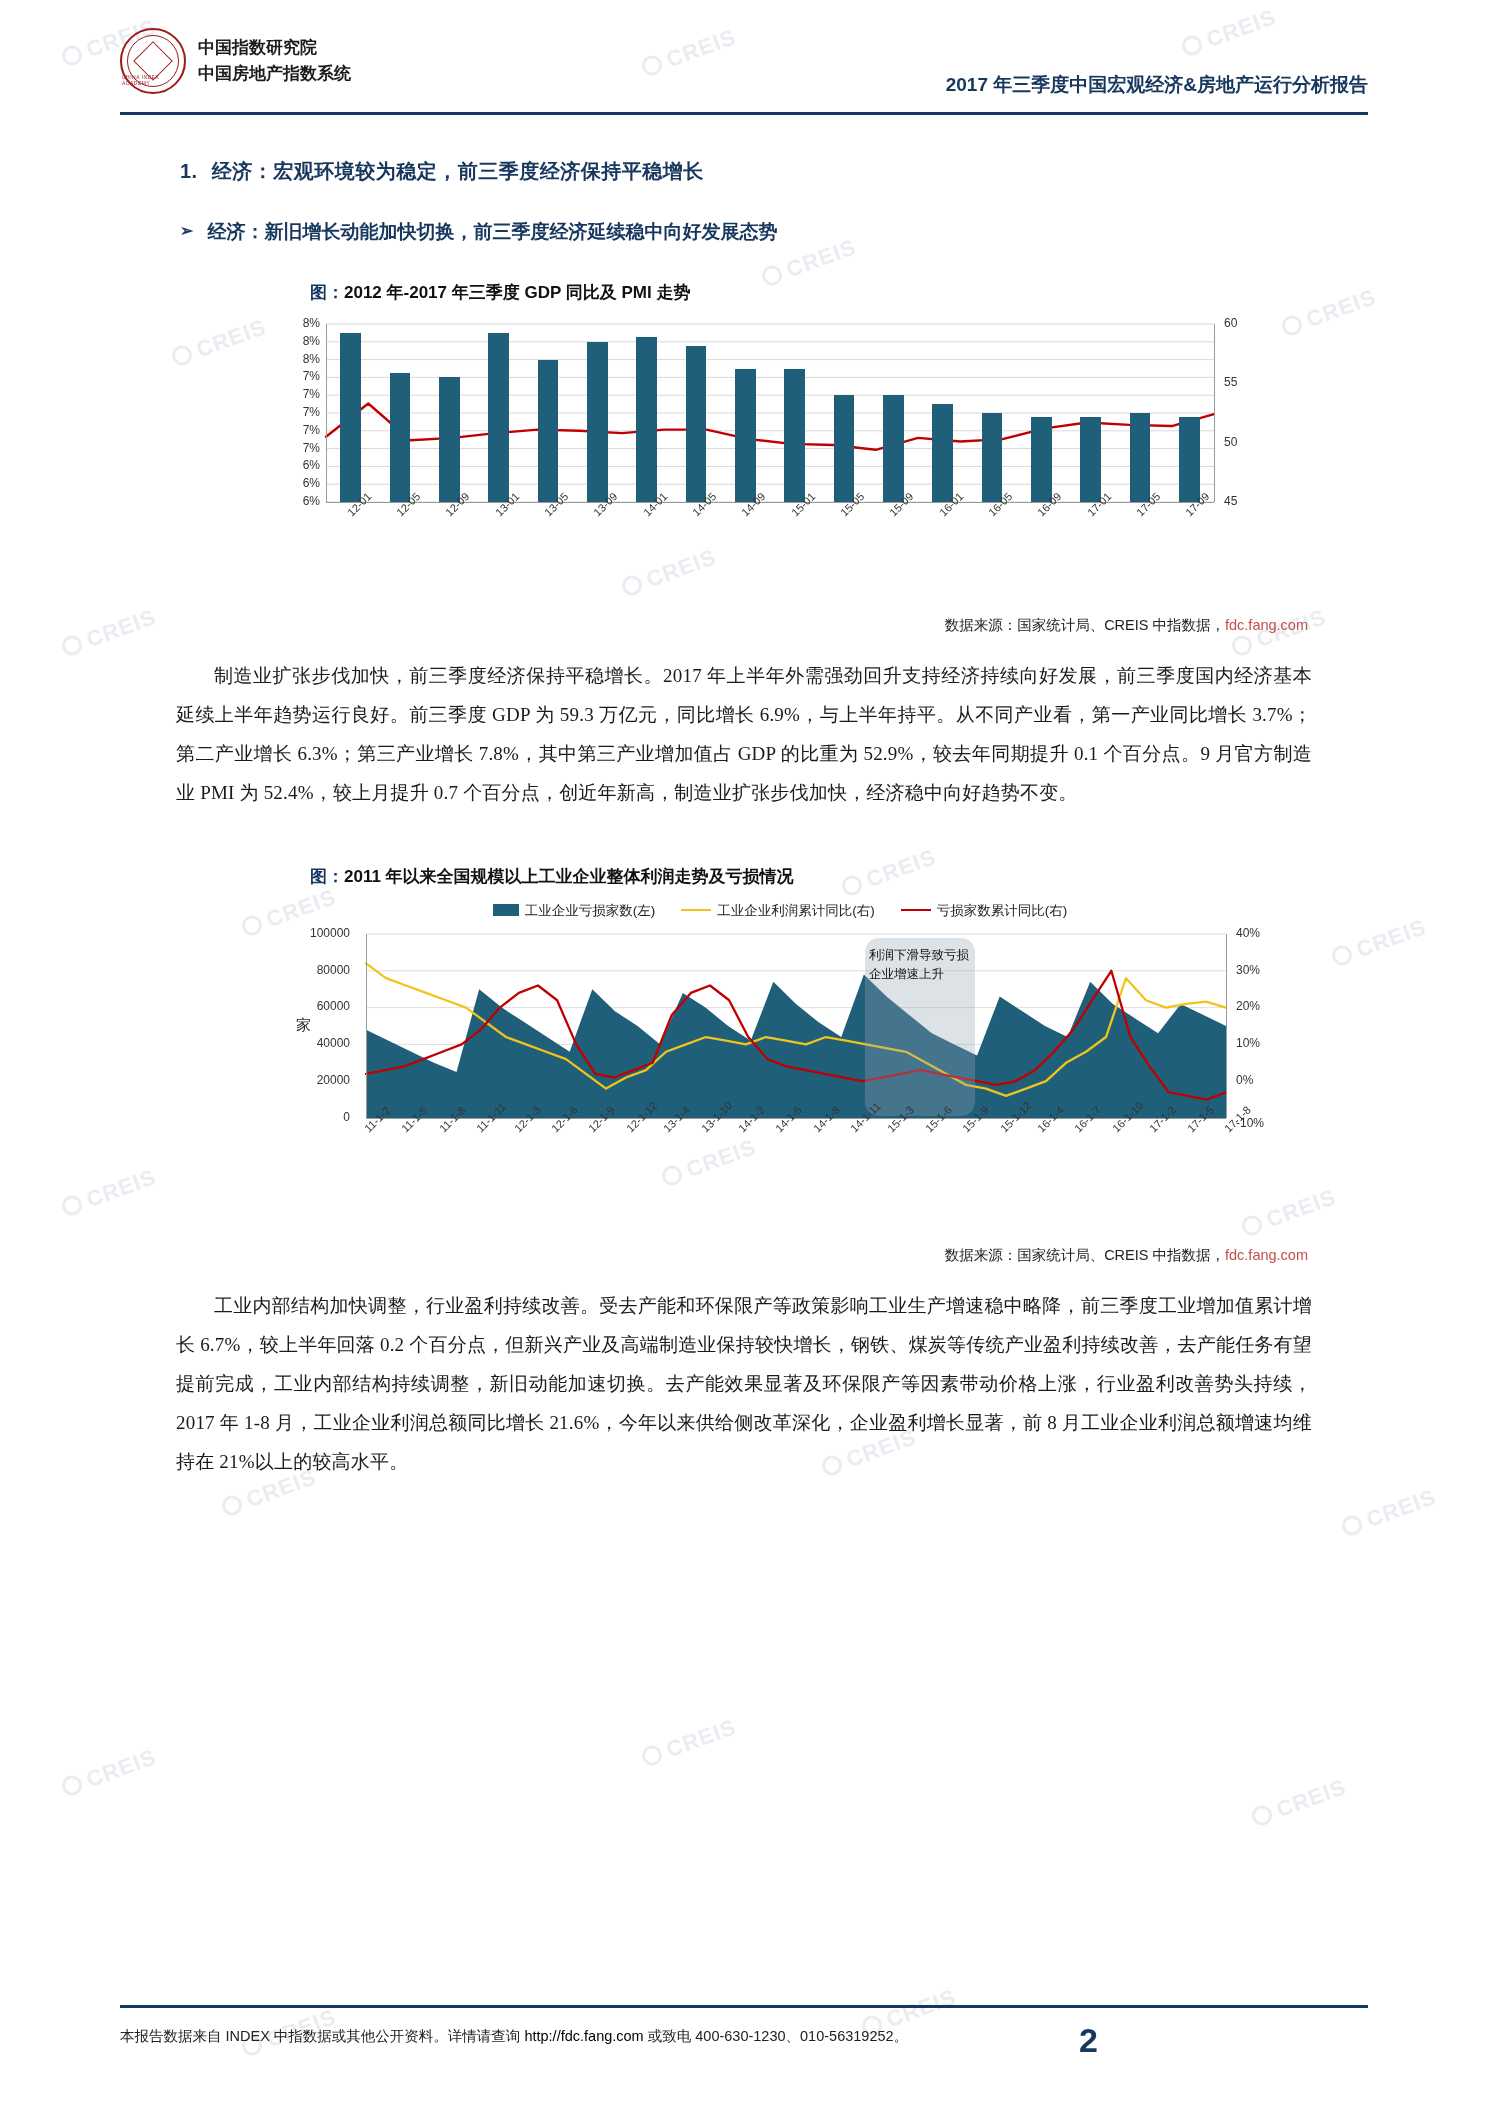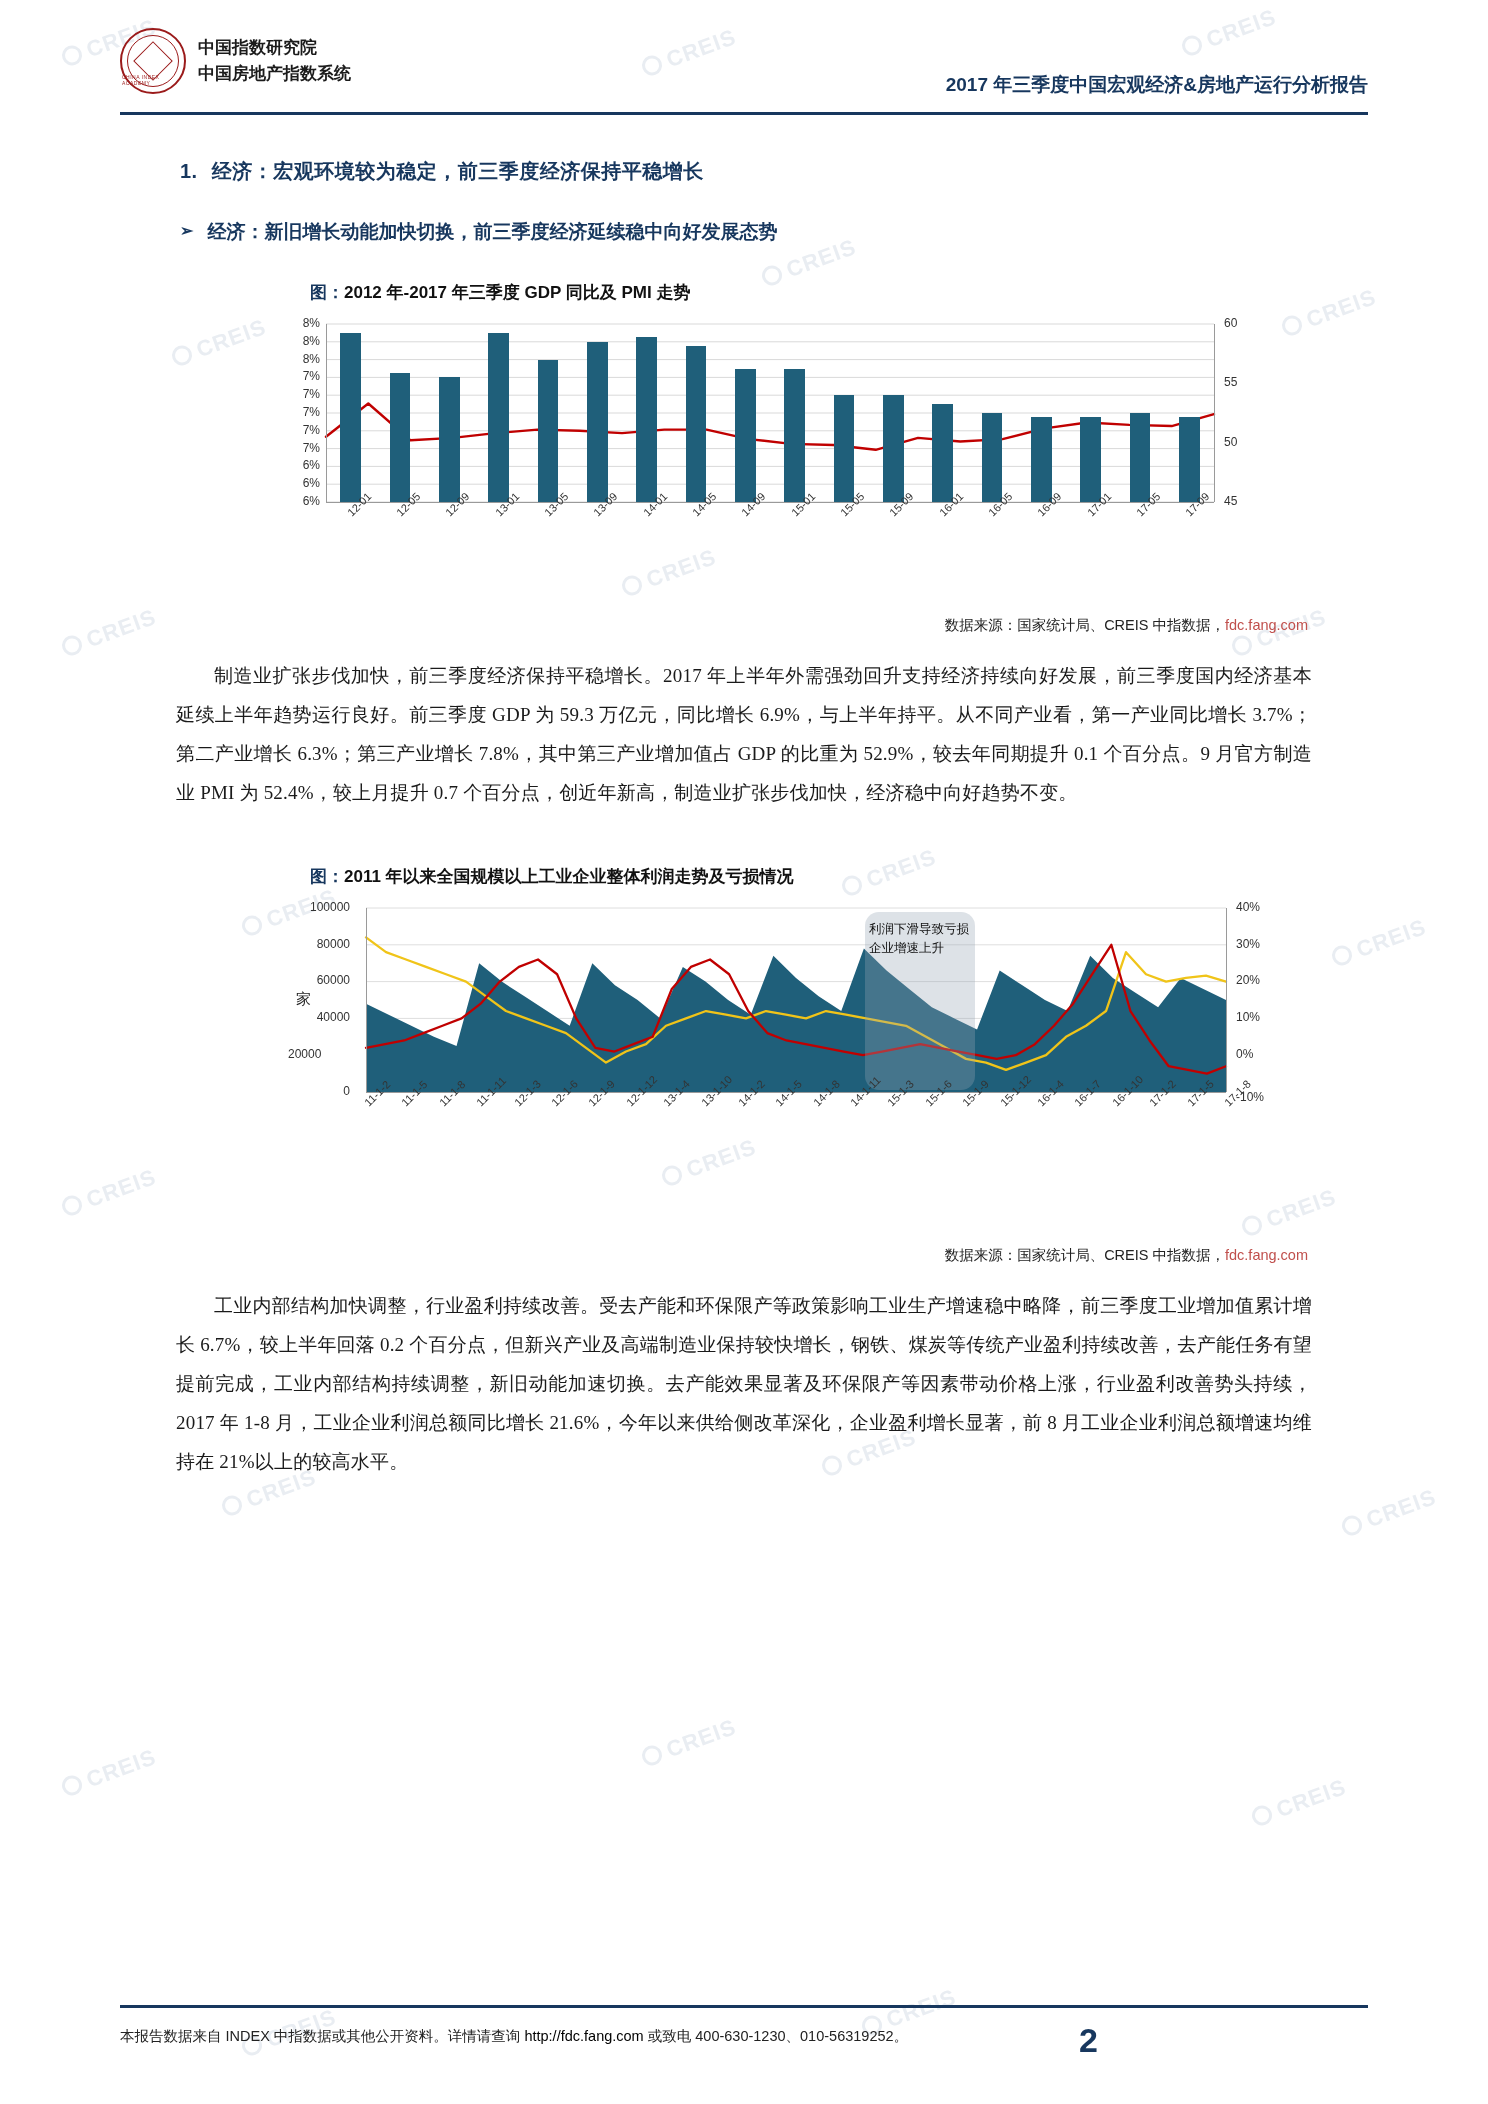--- a/index.html
+++ b/index.html
@@ -208,34 +208,39 @@
       <span>数据来源：国家统计局、CREIS 中指数据，</span><span class="link">fdc.fang.com</span>
     </div>
 
     <p class="body">制造业扩张步伐加快，前三季度经济保持平稳增长。2017 年上半年外需强劲回升支持经济持续向好发展，前三季度国内经济基本延续上半年趋势运行良好。前三季度 GDP 为 59.3 万亿元，同比增长 6.9%，与上半年持平。从不同产业看，第一产业同比增长 3.7%；第二产业增长 6.3%；第三产业增长 7.8%，其中第三产业增加值占 GDP 的比重为 52.9%，较去年同期提升 0.1 个百分点。9 月官方制造业 PMI 为 52.4%，较上月提升 0.7 个百分点，创近年新高，制造业扩张步伐加快，经济稳中向好趋势不变。</p>
 
     <div class="fig-title" style="margin-top:52px;">
       <span class="lbl">图：</span><span>2011 年以来全国规模以上工业企业整体利润走势及亏损情况</span>
     </div>
 
     <div class="chart" id="chart2" style="width:1020px;height:300px;margin-left:150px;">
+      <div class="legend" style="margin-bottom:8px;">
+        <span><span class="sw-bar"></span><span>工业企业亏损家数(左)</span></span>
+        <span><span class="sw-line2"></span><span>工业企业利润累计同比(右)</span></span>
+        <span><span class="sw-line"></span><span>亏损家数累计同比(右)</span></span>
+      </div>
       <div class="plot" id="plot2" style="width:1020px;height:250px;">
           <svg width="1020" height="250" style="position:absolute;left:0;top:0;overflow:visible">
             <line x1="96" x2="956" y1="190" y2="190" stroke="#dedede" stroke-width="1"></line>
             <line x1="96" x2="956" y1="153.20000000000002" y2="153.20000000000002" stroke="#dedede" stroke-width="1"></line>
             <line x1="96" x2="956" y1="116.39999999999999" y2="116.39999999999999" stroke="#dedede" stroke-width="1"></line>
             <line x1="96" x2="956" y1="79.60000000000001" y2="79.60000000000001" stroke="#dedede" stroke-width="1"></line>
             <line x1="96" x2="956" y1="42.79999999999999" y2="42.79999999999999" stroke="#dedede" stroke-width="1"></line>
             <line x1="96" x2="956" y1="6" y2="6" stroke="#dedede" stroke-width="1"></line>
             <polygon points="96,190 96,101.68 118.63157894736842,112.72 141.26315789473685,123.76 163.89473684210526,134.8 186.5263157894737,144 209.15789473684208,61.19999999999999 231.78947368421052,79.6 254.42105263157893,94.32 277.0526315789474,109.04 299.6842105263158,123.76 322.31578947368416,61.19999999999999 344.9473684210526,83.28 367.57894736842104,98 390.2105263157895,116.4 412.84210526315786,64.88 435.4736842105263,79.6 458.10526315789474,98 480.7368421052632,112.72 503.36842105263156,53.84 526,75.92 548.6315789473683,94.32 571.2631578947369,109.04 593.8947368421052,46.47999999999999 616.5263157894736,68.56 639.1578947368421,86.96 661.7894736842105,105.36 684.421052631579,116.4 707.0526315789474,127.44 729.6842105263157,68.56 752.3157894736843,83.28 774.9473684210526,98 797.578947368421,109.04 820.2105263157895,53.84 842.8421052631579,75.92 865.4736842105264,90.64 888.1052631578947,105.36 910.7368421052631,75.92 933.3684210526316,86.96 956,98 956,190" fill="#1f5f7a"></polygon>
             <polyline points="96,35.44 116,50.16 136,57.52000000000001 156,64.88 176,72.24 196,79.6 216,94.32 236,109.04 256,116.4 276,123.76 296,131.12 316,145.84 336,160.56 356,149.52 376,142.16 396,123.76 416,116.4 436,109.04 456,112.72 476,116.4 496,109.04 516,112.72 536,116.4 556,109.04 576,112.72 596,116.4 616,120.08 636,123.76 656,134.8 676,145.84 696,156.88 716,160.56 736,167.92000000000002 756,160.56 776,153.2 796,134.8 816,123.76 836,109.04 856,50.16 876,72.24 896,79.6 916,75.92 936,73.71199999999999 956,79.6" fill="none" stroke="#f0c419" stroke-width="2.3" stroke-linejoin="round" stroke-linecap="round"></polyline>
             <polyline points="96,145.84 115.11111111111111,142.16 134.22222222222223,138.48 153.33333333333334,131.12 172.44444444444446,123.76 191.55555555555554,116.4 210.66666666666669,101.68 229.77777777777777,79.6 248.88888888888889,64.88 268,57.52000000000001 287.1111111111111,72.24 306.22222222222223,116.4 325.33333333333337,145.84 344.44444444444446,149.52 363.55555555555554,142.16 382.66666666666663,134.8 401.77777777777777,86.96 420.88888888888886,64.88 440,57.52000000000001 459.1111111111111,72.24 478.22222222222223,109.04 497.3333333333333,131.12 516.4444444444445,138.48 535.5555555555555,142.16 554.6666666666667,145.84 573.7777777777778,149.52 592.8888888888889,153.2 612,149.52 631.1111111111111,145.84 650.2222222222223,142.16 669.3333333333333,145.84 688.4444444444445,149.52 707.5555555555555,153.2 726.6666666666666,156.88 745.7777777777777,153.2 764.8888888888889,142.16 784,123.76 803.1111111111111,101.68 822.2222222222222,72.24 841.3333333333334,42.80000000000001 860.4444444444445,109.04 879.5555555555555,138.48 898.6666666666666,164.24 917.7777777777778,167.92000000000002 936.8888888888889,171.6 956,164.24" fill="none" stroke="#c00000" stroke-width="2.3" stroke-linejoin="round" stroke-linecap="round"></polyline>
           </svg>
           <div class="axis-lbl" style="left:18px;top:182px;width:62px;text-align:right;">0</div>
-          <div class="axis-lbl" style="left:18px;top:145.20000000000002px;width:62px;text-align:left;">20000</div>
+          <div class="axis-lbl" style="left:18px;top:145.20000000000002px;width:62px;text-align:right;">20000</div>
           <div class="axis-lbl" style="left:18px;top:108.39999999999999px;width:62px;text-align:right;">40000</div>
           <div class="axis-lbl" style="left:18px;top:71.60000000000001px;width:62px;text-align:right;">60000</div>
           <div class="axis-lbl" style="left:18px;top:34.79999999999999px;width:62px;text-align:right;">80000</div>
           <div class="axis-lbl" style="left:18px;top:-2px;width:62px;text-align:right;">100000</div>
           <div class="axis-lbl" style="left:966px;top:188px;">-10%</div>
           <div class="axis-lbl" style="left:966px;top:145.20000000000002px;">0%</div>
           <div class="axis-lbl" style="left:966px;top:108.39999999999999px;">10%</div>
           <div class="axis-lbl" style="left:966px;top:71.60000000000001px;">20%</div>
           <div class="axis-lbl" style="left:966px;top:34.79999999999999px;">30%</div>
           <div class="axis-lbl" style="left:966px;top:-2px;">40%</div>

